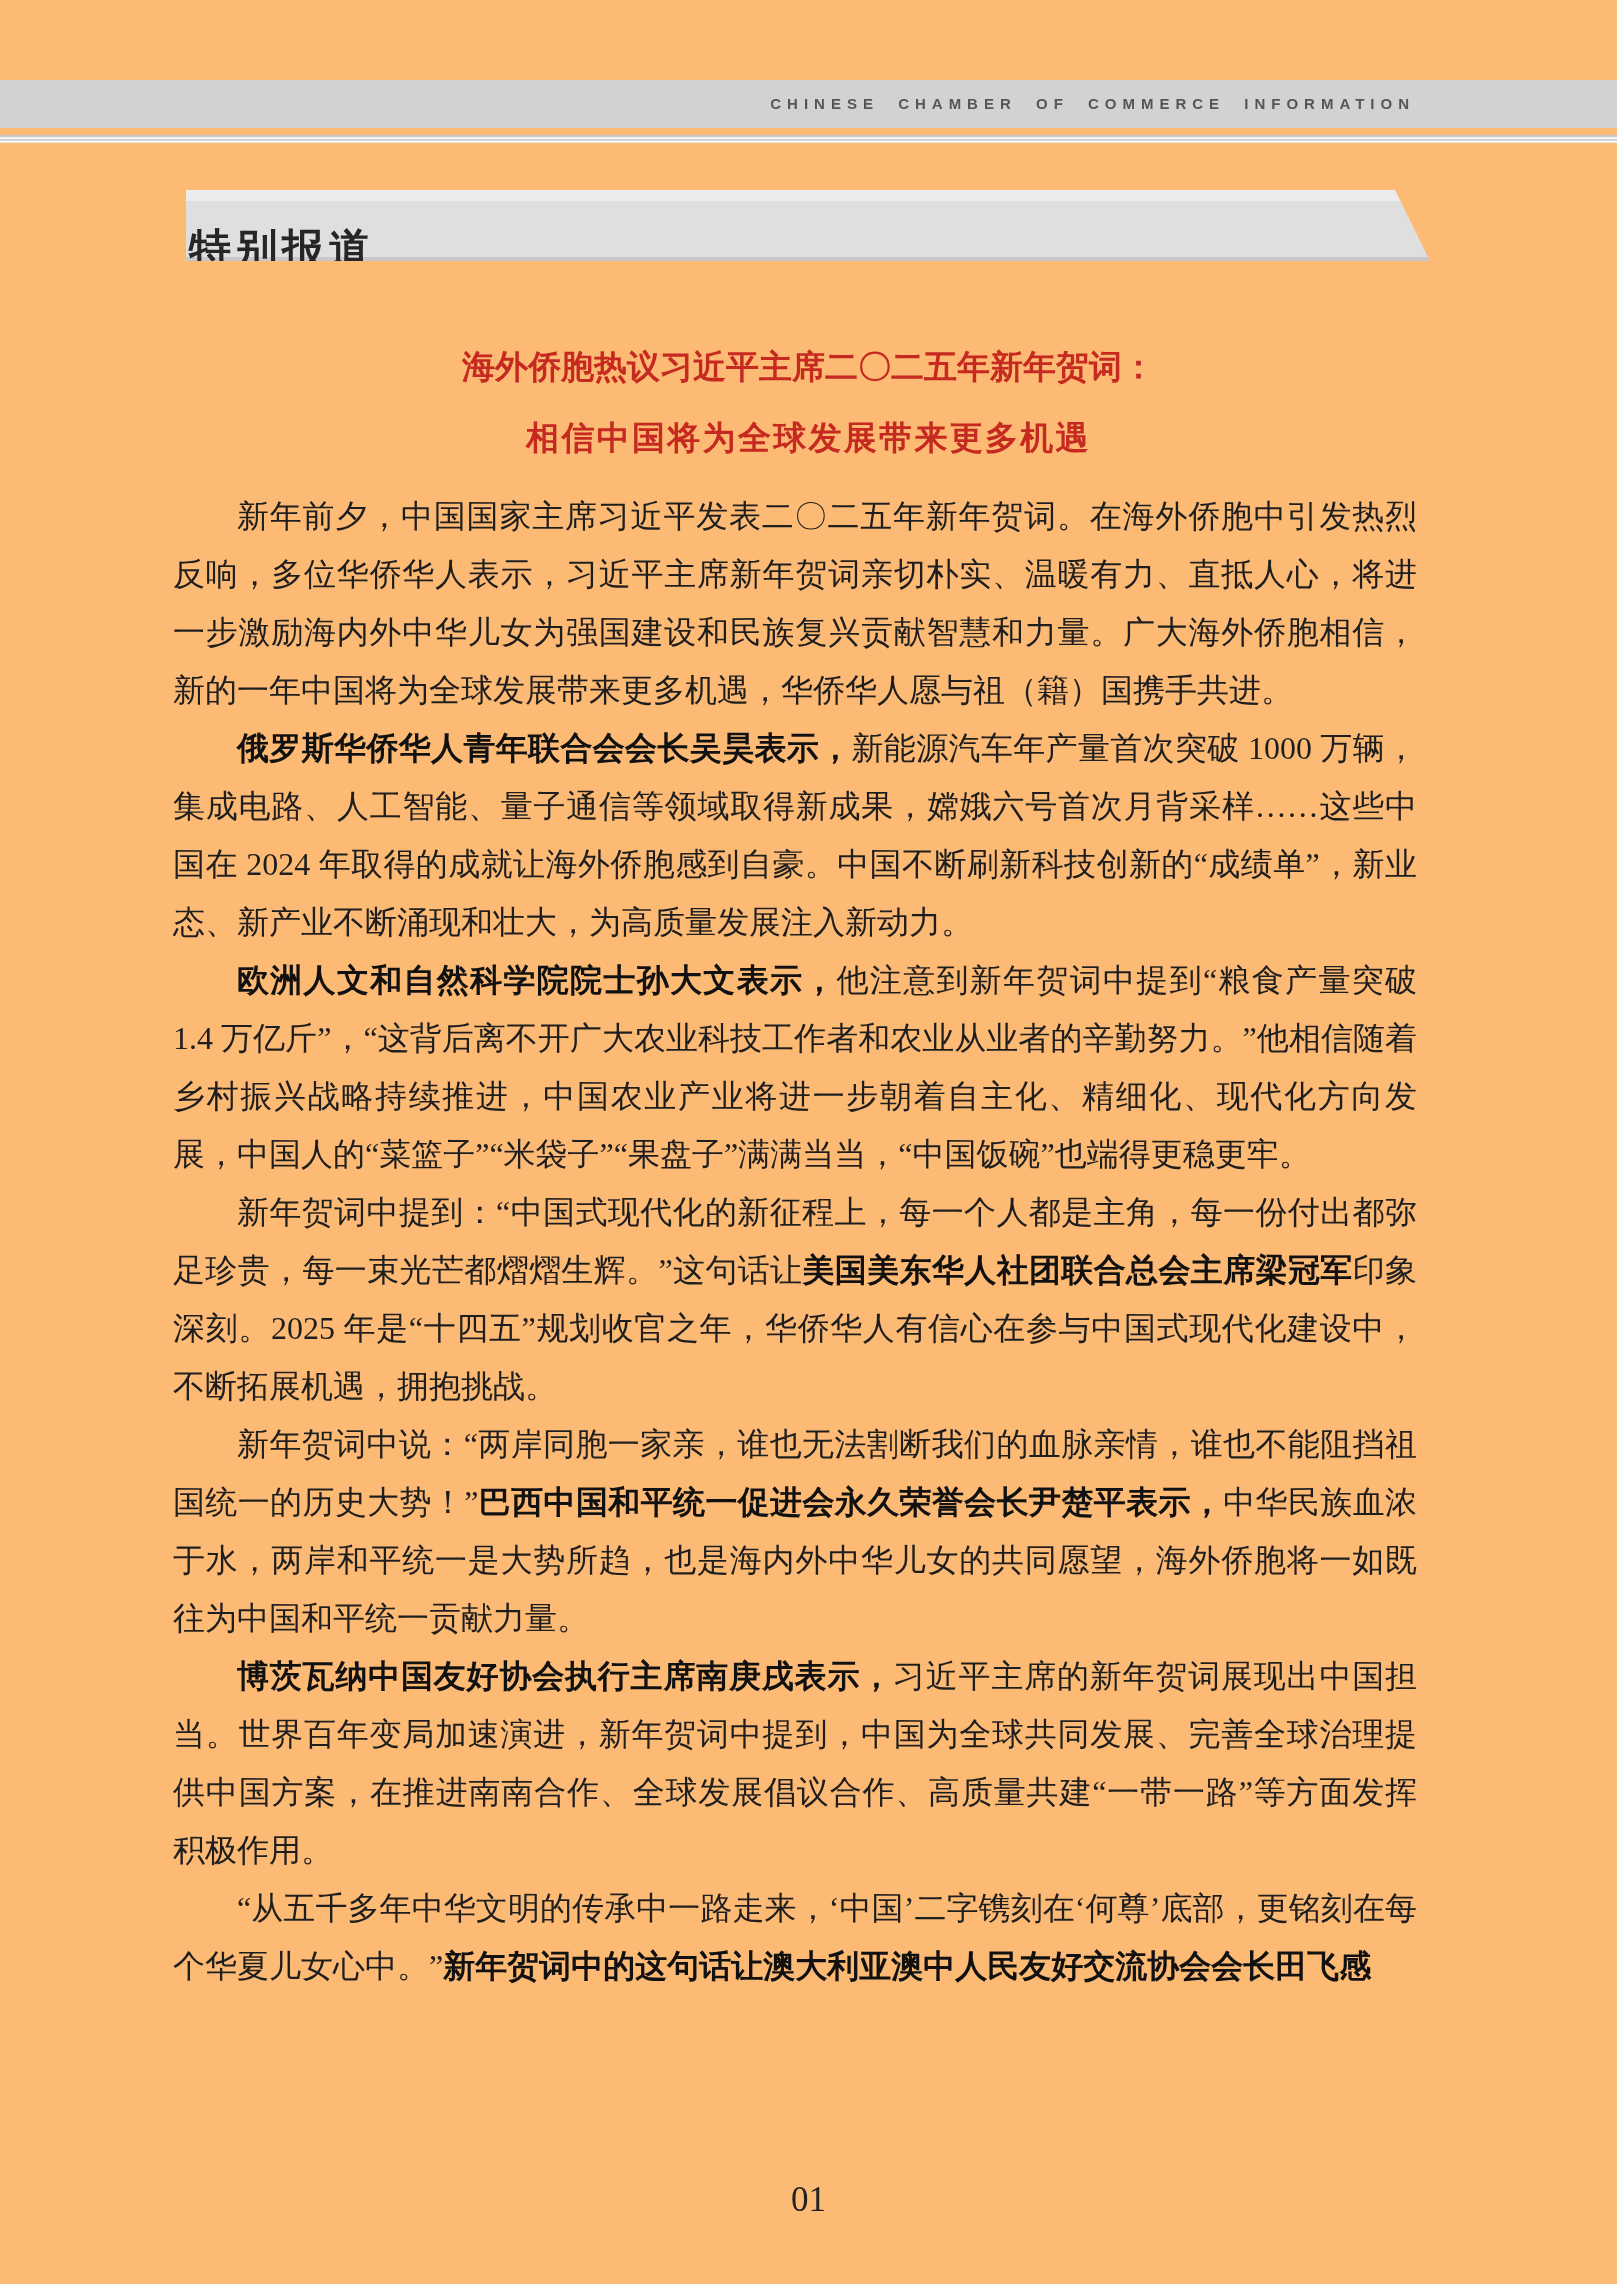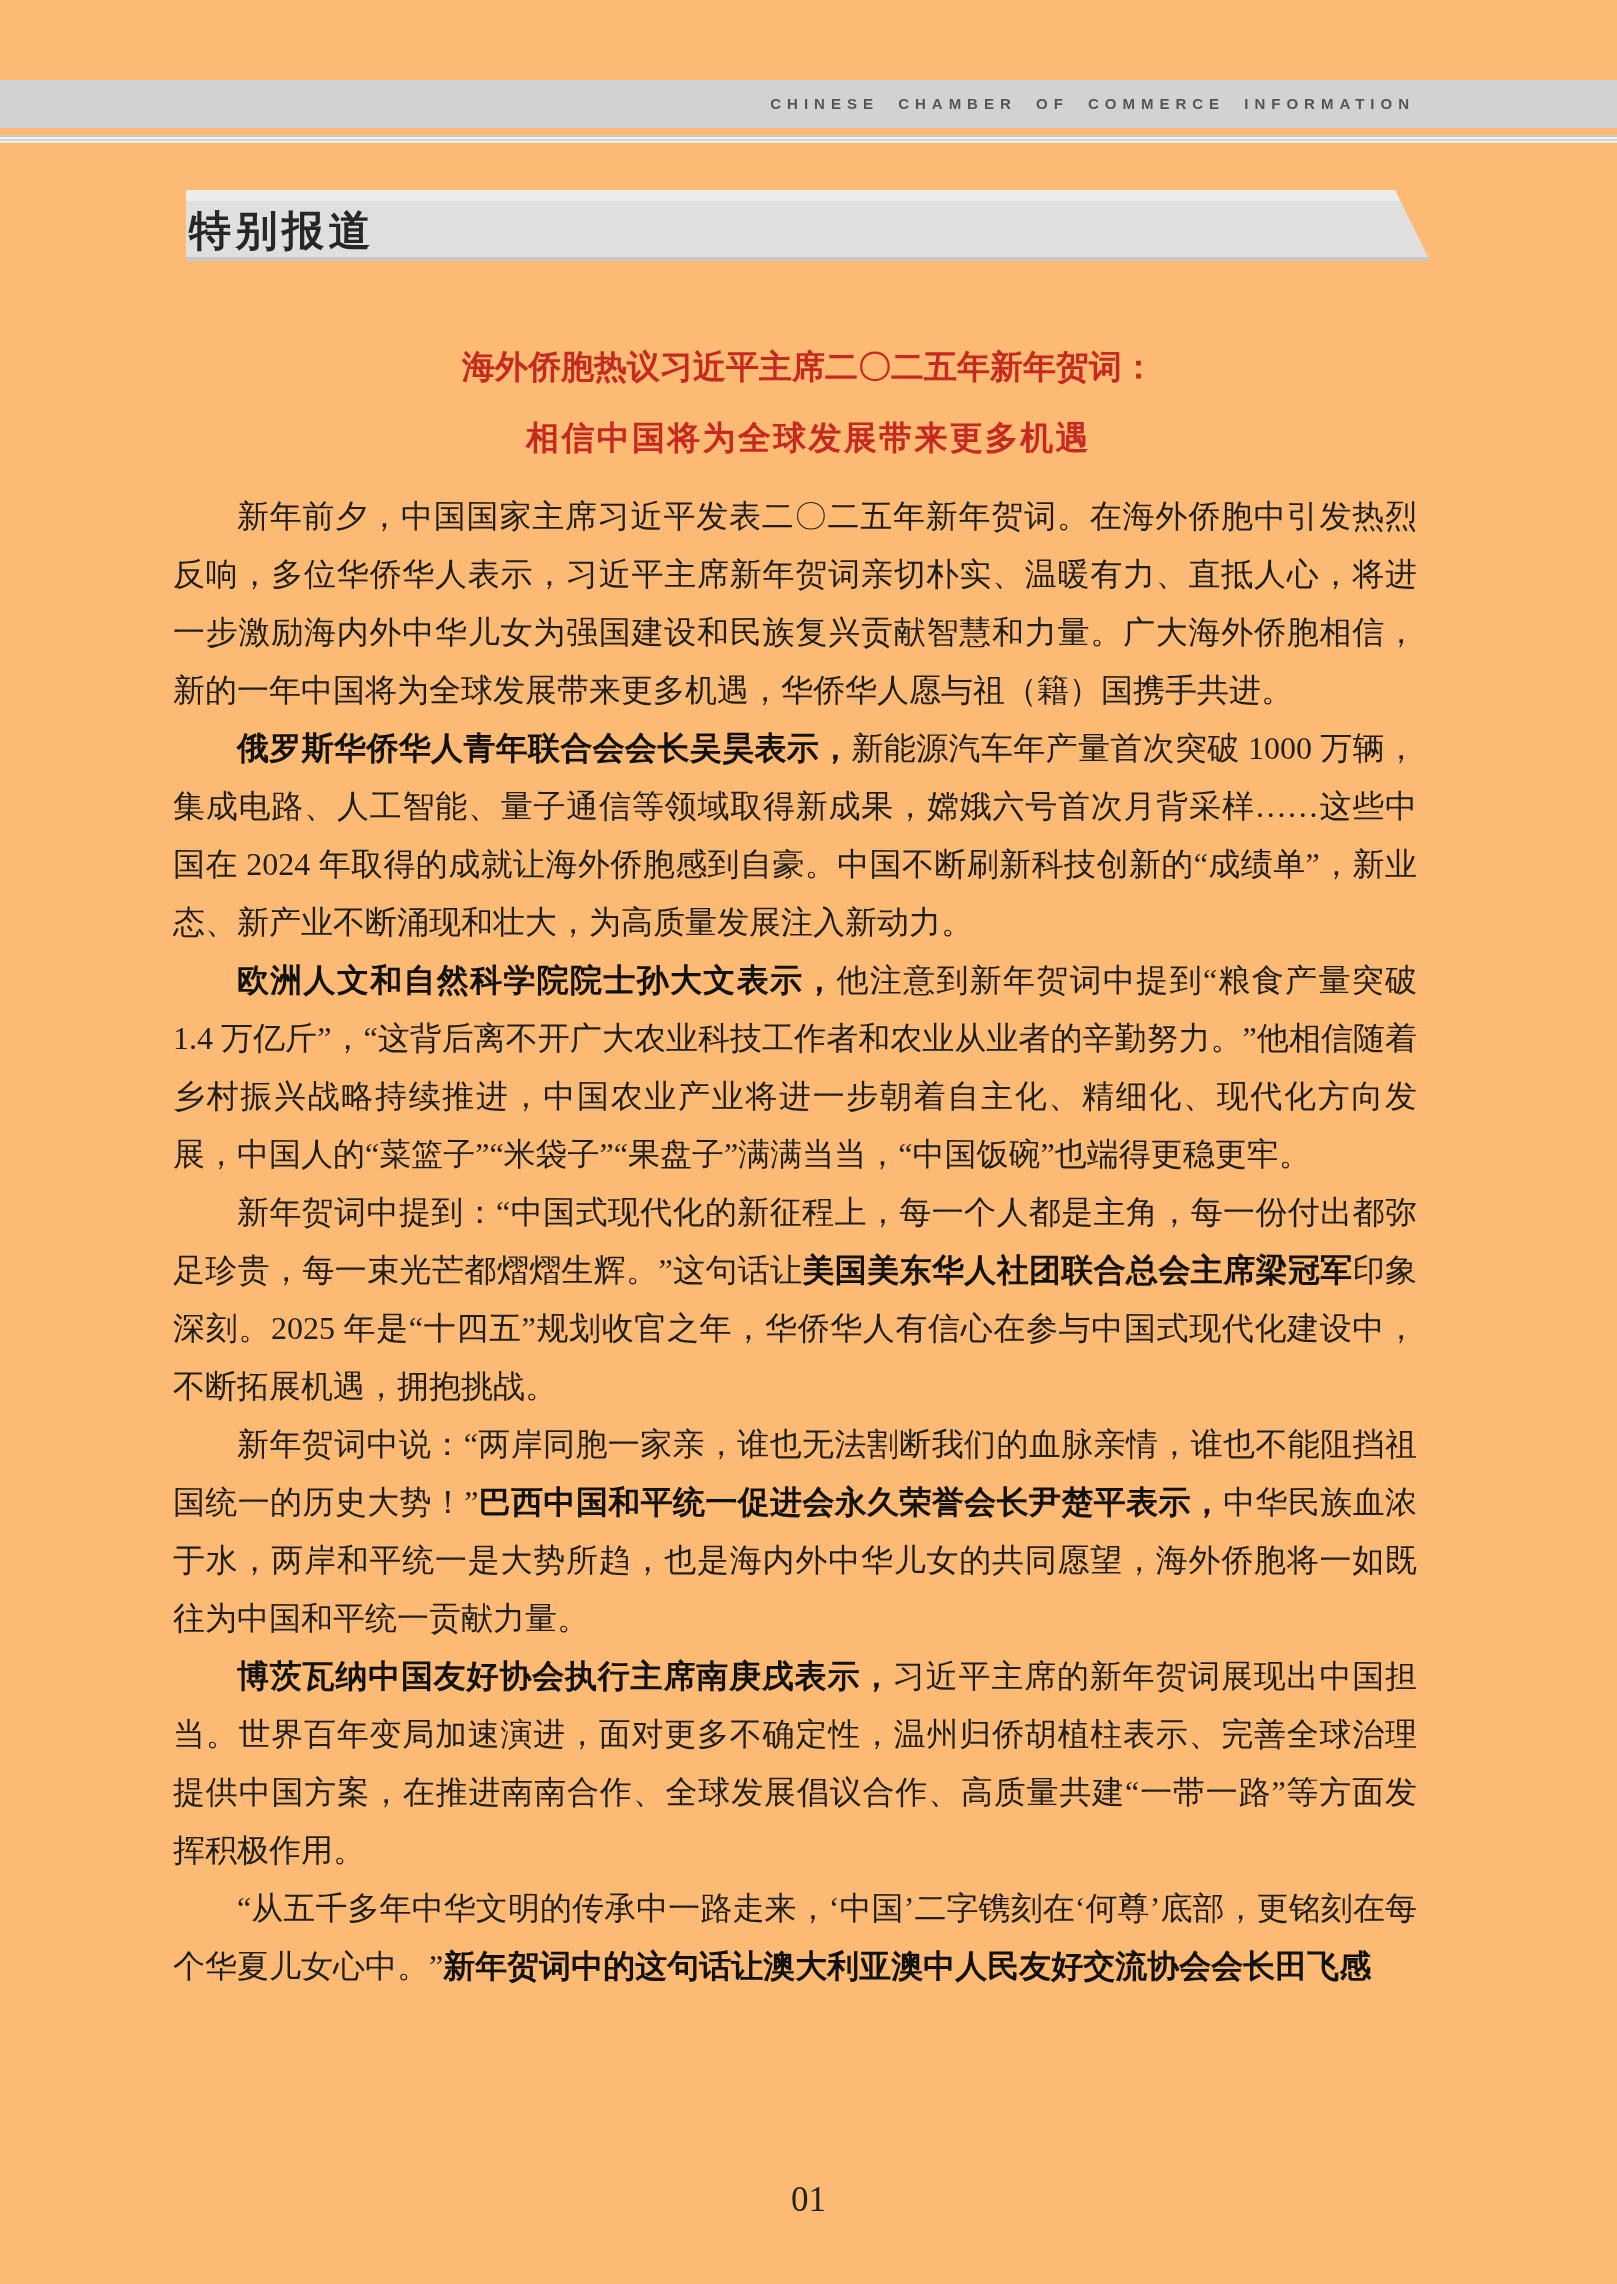--- a/index.html
+++ b/index.html
@@ -37,21 +37,21 @@
   
   .section-band{
     position:absolute;left:186px;top:190px;width:1244px;height:71px;
     background:linear-gradient(180deg,
       #ececec 0 10.5px,
       #dfdfdf 10.5px 67px,
       #c8c8c8 67px 71px);
     clip-path:polygon(0 0,1209px 0,1244px 100%,0 100%);
   }
   .section-label{
-    position:absolute;left:3px;top:13px;
+    position:absolute;left:3px;top:31px;
     font-family:"Liberation Serif","DejaVu Serif",serif;
     font-weight:700;
     font-size:42px;
     letter-spacing:4.5px;
     color:#262626;
     white-space:nowrap;
   }
   
   .title{
     position:absolute;left:0;top:331px;width:1617px;
@@ -108,20 +108,20 @@
     <div class="l1">海外侨胞热议习近平主席二〇二五年新年贺词：</div>
     <div class="l2">相信中国将为全球发展带来更多机遇</div>
   </div>
 
   <div class="body-text">
       <p><span>新年前夕，中国国家主席习近平发表二〇二五年新年贺词。在海外侨胞中引发热烈反响，多位华侨华人表示，习近平主席新年贺词亲切朴实、温暖有力、直抵人心，将进一步激励海内外中华儿女为强国建设和民族复兴贡献智慧和力量。广大海外侨胞相信，新的一年中国将为全球发展带来更多机遇，华侨华人愿与祖（籍）国携手共进。</span></p>
       <p><span class="bold-run">俄罗斯华侨华人青年联合会会长吴昊表示，</span><span>新能源汽车年产量首次突破 1000 万辆，集成电路、人工智能、量子通信等领域取得新成果，嫦娥六号首次月背采样……这些中国在 2024 年取得的成就让海外侨胞感到自豪。中国不断刷新科技创新的“成绩单”，新业态、新产业不断涌现和壮大，为高质量发展注入新动力。</span></p>
       <p><span class="bold-run">欧洲人文和自然科学院院士孙大文表示，</span><span>他注意到新年贺词中提到“粮食产量突破 1.4 万亿斤”，“这背后离不开广大农业科技工作者和农业从业者的辛勤努力。”他相信随着乡村振兴战略持续推进，中国农业产业将进一步朝着自主化、精细化、现代化方向发展，中国人的“菜篮子”“米袋子”“果盘子”满满当当，“中国饭碗”也端得更稳更牢。</span></p>
       <p><span>新年贺词中提到：“中国式现代化的新征程上，每一个人都是主角，每一份付出都弥足珍贵，每一束光芒都熠熠生辉。”这句话让</span><span class="bold-run">美国美东华人社团联合总会主席梁冠军</span><span>印象深刻。2025 年是“十四五”规划收官之年，华侨华人有信心在参与中国式现代化建设中，不断拓展机遇，拥抱挑战。</span></p>
       <p><span>新年贺词中说：“两岸同胞一家亲，谁也无法割断我们的血脉亲情，谁也不能阻挡祖国统一的历史大势！”</span><span class="bold-run">巴西中国和平统一促进会永久荣誉会长尹楚平表示，</span><span>中华民族血浓于水，两岸和平统一是大势所趋，也是海内外中华儿女的共同愿望，海外侨胞将一如既往为中国和平统一贡献力量。</span></p>
-      <p><span class="bold-run">博茨瓦纳中国友好协会执行主席南庚戌表示，</span><span>习近平主席的新年贺词展现出中国担当。世界百年变局加速演进，面对更多不确定性，温州归侨胡植柱表示、完善全球治理提供中国方案，在推进南南合作、全球发展倡议合作、高质量共建“一带一路”等方面发挥积极作用。</span></p>
+      <p><span class="bold-run">博茨瓦纳中国友好协会执行主席南庚戌表示，</span><span>习近平主席的新年贺词展现出中国担当。世界百年变局加速演进，新年贺词中提到，中国为全球共同发展、完善全球治理提供中国方案，在推进南南合作、全球发展倡议合作、高质量共建“一带一路”等方面发挥积极作用。</span></p>
       <p><span>“从五千多年中华文明的传承中一路走来，‘中国’二字镌刻在‘何尊’底部，更铭刻在每个华夏儿女心中。”</span><span class="bold-run">新年贺词中的这句话让澳大利亚澳中人民友好交流协会会长田飞感</span></p>
     </div>
 
   <div class="page-number">01</div>
 
 </div>
 
 
 </body></html>

